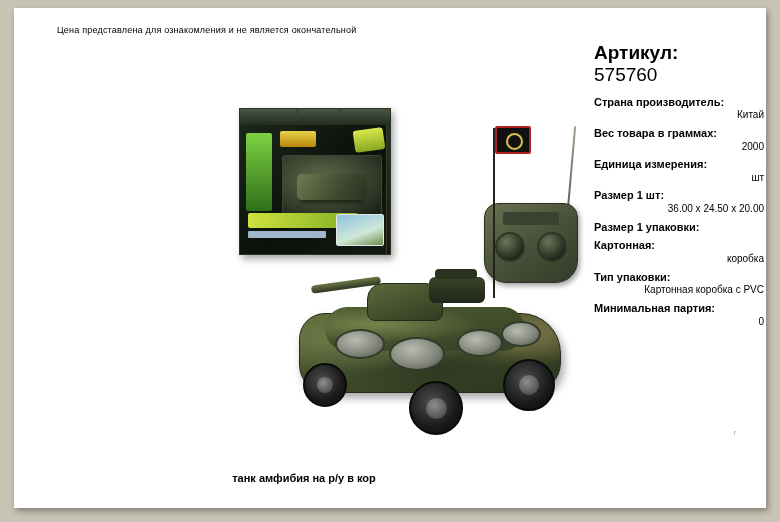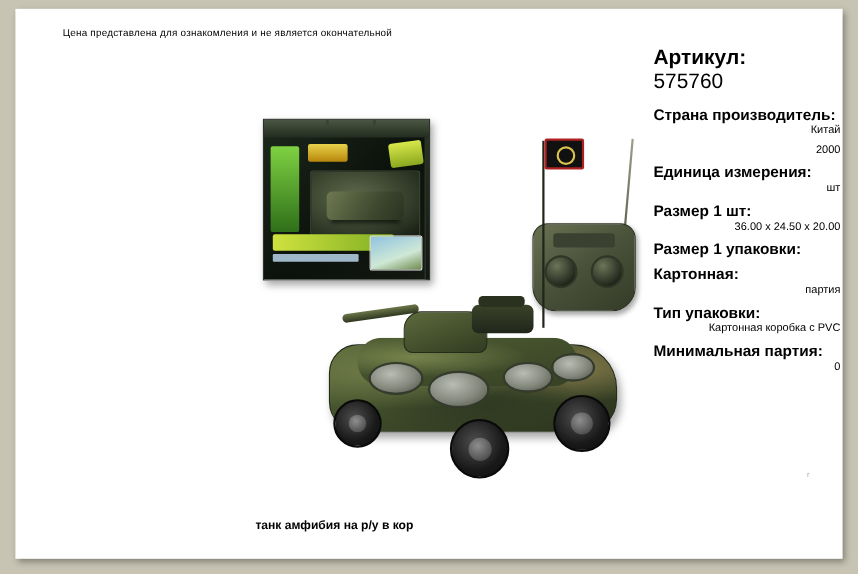--- a/index.html
+++ b/index.html
@@ -50,21 +50,21 @@
     font-size: 19px;
     font-weight: normal;
     line-height: 1.15;
     color: #000;
     margin-bottom: 10px;
   }
   .spec {
     margin-bottom: 5px;
   }
   .spec-label {
-    font-size: 14px;
+    font-size: 11px;
     font-weight: bold;
     color: #000;
     line-height: 1.25;
   }
   .spec-value {
     font-size: 10px;
     color: #000;
     line-height: 1.25;
     text-align: right;
   }
@@ -458,36 +458,37 @@
 
   <div class="info">
     <div class="sku-label">Артикул:</div>
     <div class="sku-value">575760</div>
 
     <div class="spec">
       <div class="spec-label">Страна производитель:</div>
       <div class="spec-value">Китай</div>
     </div>
     <div class="spec">
+      <div class="spec-label">Вес товара в граммах:</div>
       <div class="spec-value">2000</div>
     </div>
     <div class="spec">
       <div class="spec-label">Единица измерения:</div>
       <div class="spec-value">шт</div>
     </div>
     <div class="spec">
       <div class="spec-label">Размер 1 шт:</div>
       <div class="spec-value">36.00 x 24.50 x 20.00</div>
     </div>
     <div class="spec">
       <div class="spec-label">Размер 1 упаковки:</div>
     </div>
     <div class="spec">
       <div class="spec-label">Картонная:</div>
-      <div class="spec-value">партия</div>
+      <div class="spec-value">коробка</div>
     </div>
     <div class="spec">
       <div class="spec-label">Тип упаковки:</div>
       <div class="spec-value">Картонная коробка с PVC</div>
     </div>
     <div class="spec">
       <div class="spec-label">Минимальная партия:</div>
       <div class="spec-value">0</div>
     </div>
 

